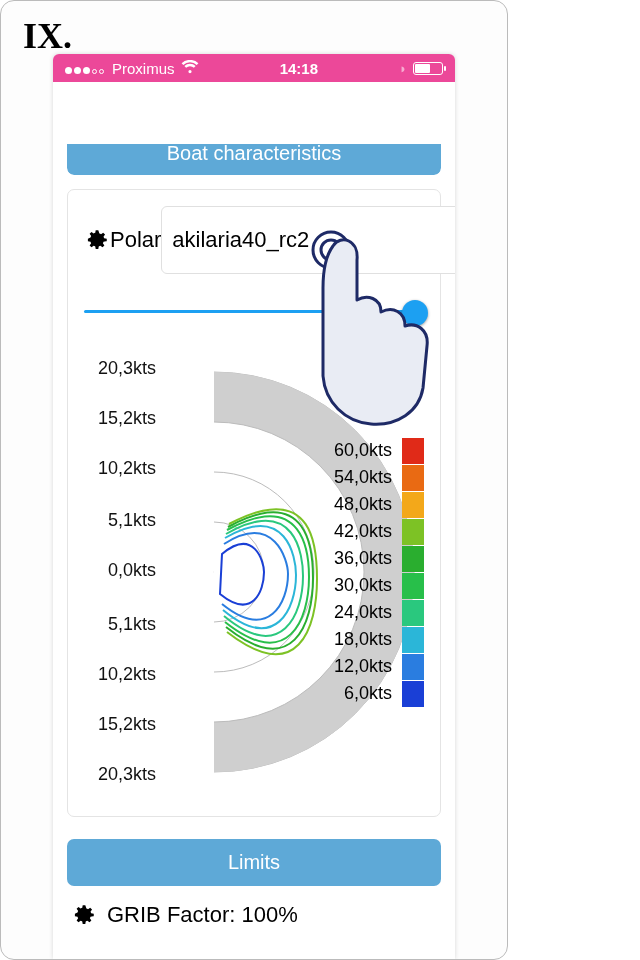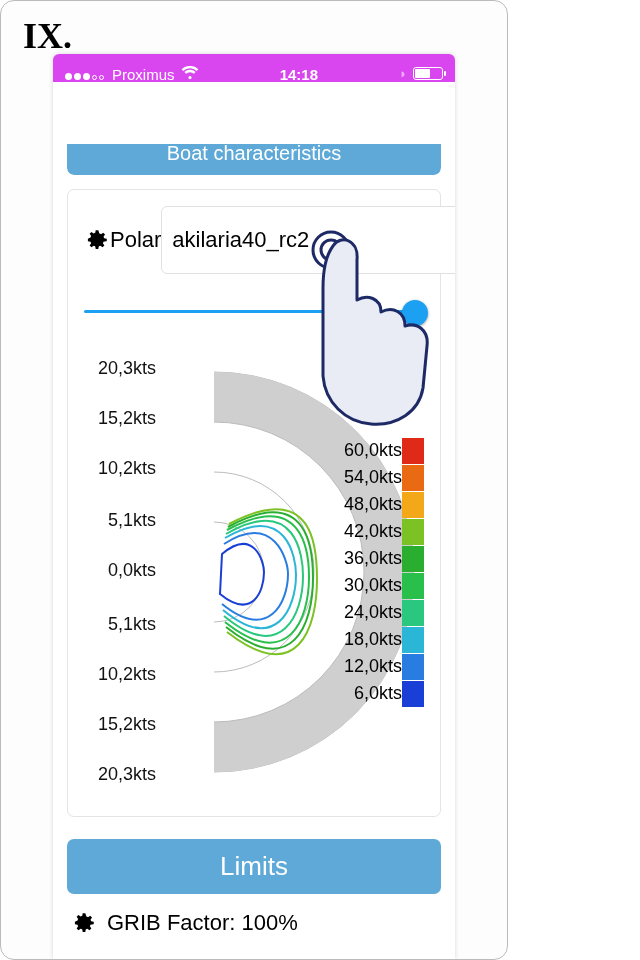--- a/index.html
+++ b/index.html
@@ -19,23 +19,23 @@
     position: absolute;
     left: 52px; right: 52px; top: 53px; bottom: 0;
     background: #fff;
     border-top-left-radius: 6px;
     border-top-right-radius: 6px;
     filter: drop-shadow(0 0 2px rgba(0,0,0,0.15));
   }
 
   
   .status-bar {
-    height: 28px; background:#d946ef; color:#fff;
-    display:flex; align-items:flex-start; justify-content:space-between;
-    padding:12px 12px; font-size:15px; font-weight:500;
+    height: 28px; background:#ec4899; color:#fff;
+    display:flex; align-items:center; justify-content:space-between;
+    padding:0 12px; font-size:15px; font-weight:500;
     border-top-left-radius:6px; border-top-right-radius:6px;
   }
   .status-left,.status-right{display:flex;align-items:center;gap:6px}
   .dots span{display:inline-block;width:7px;height:7px;border-radius:50%;background:#fff;margin-right:2px}
   .dots span.empty{background:transparent;border:1px solid #fff;width:5px;height:5px}
   .wifi{display:inline-block}
   .moon{opacity:.55;font-size:13px}
   .battery{display:inline-block;width:30px;height:13px;border:1.5px solid #fff;border-radius:3px;position:relative}
   .battery::after{content:"";position:absolute;right:-4px;top:3px;width:2.5px;height:5px;background:#fff;border-radius:1px}
   .battery .fill{position:absolute;left:1px;top:1px;bottom:1px;width:55%;background:#fff;border-radius:1px}
@@ -63,24 +63,24 @@
   
   .slider-wrap{position:relative;height:40px;margin-top:18px}
   .slider-track{position:absolute;left:0;right:0;top:18px;height:3px;background:#1ca0f2;border-radius:2px}
   .slider-thumb{position:absolute;right:-4px;top:8px;width:26px;height:26px;border-radius:50%;background:#1ca0f2;box-shadow:0 1px 3px rgba(0,0,0,.4)}
 
   
   .chart-zone{position:relative;height:440px;margin-top:20px}
   .chart-svg{position:absolute;left:0;top:0}
   .radial-label{position:absolute;font-size:18px;color:#111;text-align:right;width:80px}
   .legend{position:absolute;right:0;top:85px;font-size:18px}
-  .legend-row{display:flex;align-items:center;justify-content:flex-end;gap:0;height:27px}
+  .legend-row{display:flex;align-items:center;justify-content:flex-end;gap:10px;height:27px}
   .legend-swatch{width:22px;height:26px}
 
-  .limits-header{background:#5ea9d7;color:#fff;text-align:center;font-size:26px;padding:12px 0;border-radius:7px;margin-top:22px}
+  .limits-header{background:#5ea9d7;color:#fff;text-align:center;font-size:20px;padding:12px 0;border-radius:7px;margin-top:22px}
 
   .grib-row{display:flex;align-items:center;gap:10px;font-size:22px;padding:16px 4px 0 4px}
 
   
   .hand{position:absolute;right:-6px;top:174px;width:160px;height:200px;pointer-events:none;z-index:4}
 </style>
 </head>
 <body>
 
 <div class="outer-frame">

